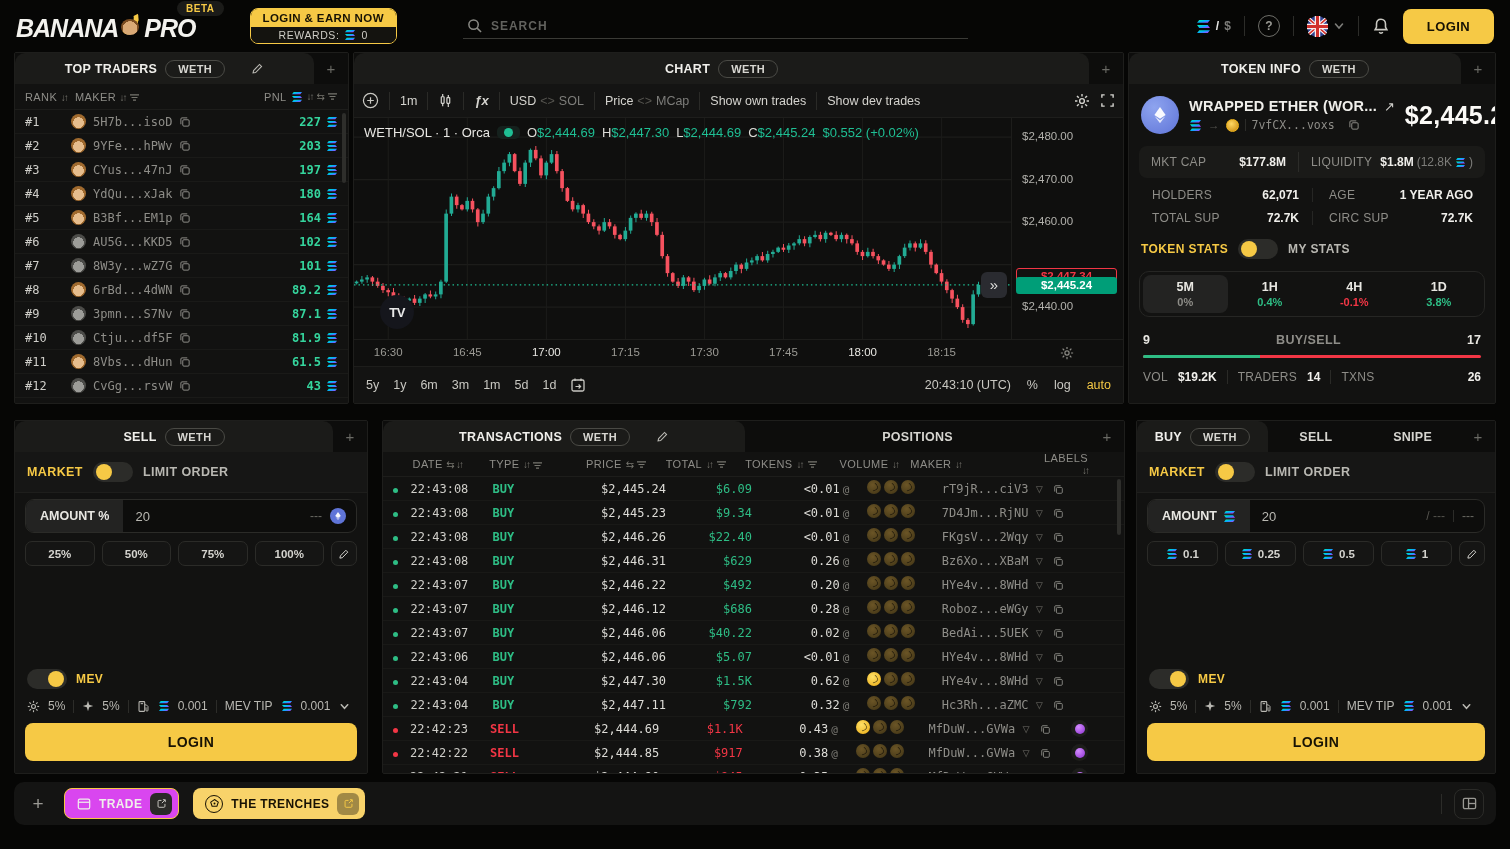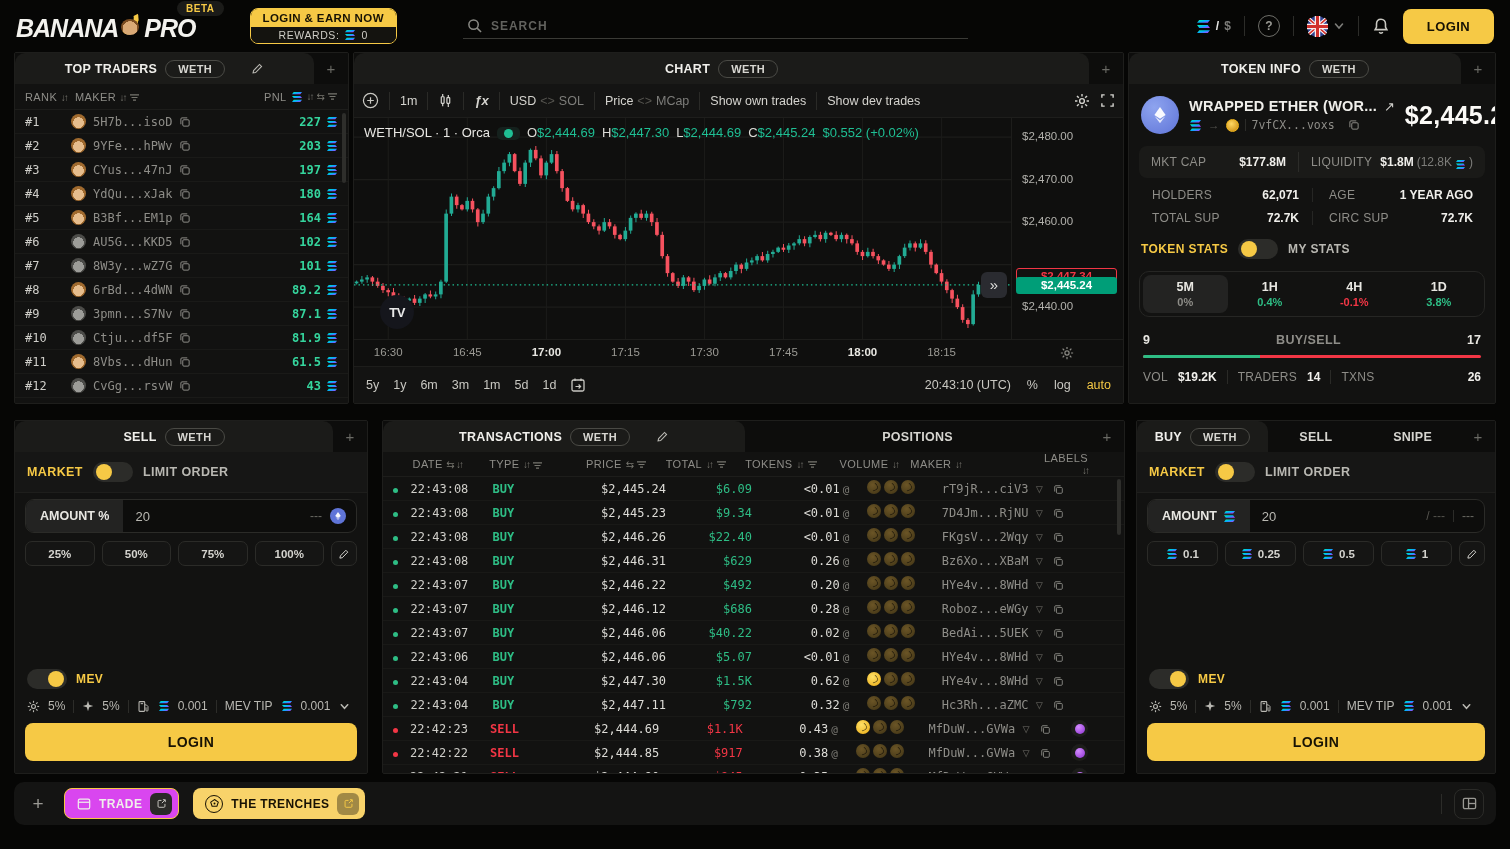--- a/index.html
+++ b/index.html
@@ -86,36 +86,36 @@
   .ct-gear{margin-left:auto}
   #chart-body{flex:1;display:flex;position:relative;background:#0f0f0e;min-height:0}
   #plot{flex:1;position:relative;overflow:hidden}
   #plot svg{position:absolute;inset:0;width:100%;height:100%}
   #axis{width:112px;border-left:1px solid #1d1d1b;position:relative;font-size:11.5px;color:#b3b2ad}
   .axis-lab{position:absolute;left:10px}
   .tag{position:absolute;left:4px;right:6px;height:17px;border-radius:3px;display:flex;align-items:center;
     justify-content:center;font-size:11.5px;font-weight:600}
   .tag-alert{border:1px solid #f23645;color:#f23645;background:#121211}
   .tag-last{background:#009e78;color:#fff}
-  #legend{position:absolute;left:10px;top:7px;display:flex;align-items:flex-end;gap:7px;font-size:13px;
+  #legend{position:absolute;left:10px;top:7px;display:flex;align-items:center;gap:7px;font-size:13px;
     color:#e9e8e4;z-index:3;white-space:nowrap}
   .leg-dot-chip{background:#15211d;border-radius:5px;padding:2px 7px;display:flex;align-items:center}
   .leg-dot{width:9px;height:9px;border-radius:50%;background:#1fbf94}
   .leg-vals{color:#1fbf94}
   .leg-k{color:#dddcd7}
   #tv-logo{position:absolute;left:26px;bottom:10px;width:34px;height:34px;border-radius:50%;
     background:#15161c;color:#e8e8e8;display:flex;align-items:center;justify-content:center;
     font-weight:900;font-size:13px;z-index:3;letter-spacing:-.5px}
   #jump-last{position:absolute;right:4px;width:26px;height:26px;border-radius:6px;background:#2a2b30;
     color:#dfdfdc;display:flex;align-items:center;justify-content:center;font-size:15px;cursor:pointer;z-index:3}
   #taxis{height:27px;border-top:1px solid #1d1d1b;position:relative;color:#9b9a94;font-size:11.5px;
     background:#0f0f0e;flex:none;display:flex}
   #taxis-in{flex:1;position:relative}
   .t-lab{position:absolute;top:6px;transform:translateX(-50%)}
-  .t-lab.bold{color:#e8e7e2;font-weight:700}
+  .t-lab.bold{color:#e8e7e2;font-weight:400}
   #taxis-gear{width:112px;display:flex;align-items:center;justify-content:center;color:#8b8a84}
   .cfoot{height:37px;border-top:1px solid #1d1d1b;display:flex;align-items:center;padding:0 12px;
     gap:14px;color:#c9c8c2;font-size:12.5px;background:#131312;flex:none}
   .cfoot .rng{cursor:pointer}
   .cfoot-right{margin-left:auto;display:flex;align-items:center;gap:16px}
 
   
   .ti-top{display:flex;align-items:center;padding:12px 12px 10px;gap:10px}
   .eth-badge{width:38px;height:38px;border-radius:50%;background:radial-gradient(circle at 35% 30%,#8ea4ef,#5f74d8);
     display:flex;align-items:center;justify-content:center;flex:none}
@@ -1050,21 +1050,21 @@
         <span class="ti-price">$2,445.24</span>
       </div>
       <div class="ti-statbox">
         <span class="ti-kv">
             <span class="k">MKT CAP</span>
             <span class="v">$177.8M</span>
           </span>
         <span class="vdiv" style="margin:0 12px"></span>
         <span class="ti-kv">
             <span class="k">LIQUIDITY</span>
-          <span class="v" style="display:flex;align-items:flex-end;gap:3px;margin-left:auto">
+          <span class="v" style="display:flex;align-items:center;gap:3px;margin-left:auto">
             <span>$1.8M</span>
             <span class="muted" style="font-weight:400"><span>(</span><span>12.8K</span></span>
             <svg class="ic" width="11" height="9">
                 <use href="#i-sol"></use>
               </svg>
             <span class="muted" style="font-weight:400">)</span>
           </span>
         </span>
       </div>
       <div class="ti-grid">

